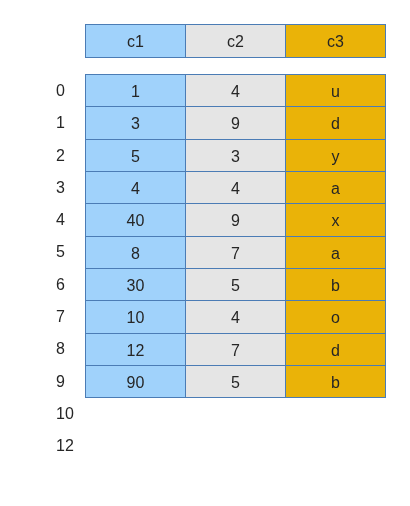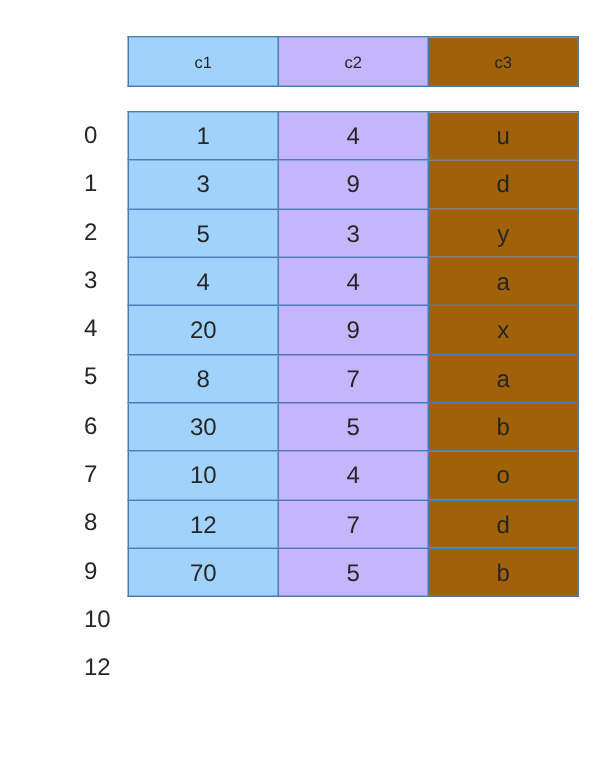--- a/index.html
+++ b/index.html
@@ -5,33 +5,33 @@
 <style>
   html,body{margin:0;padding:0;}
   body{width:410px;height:506px;background:#ffffff;
        font-family:"Liberation Sans",sans-serif;overflow:hidden;
        -webkit-font-smoothing:antialiased;}
   #stage{position:relative;width:410px;height:506px;background:#ffffff;filter:opacity(1);}
 
   
   .headtable{position:absolute;left:85px;top:24px;border-collapse:collapse;}
   .headtable td{width:99px;height:32px;padding:0;text-align:center;
-      font-size:11px;color:#262626;border:1px solid #4b7cb5;line-height:32px;}
+      font-size:16px;color:#262626;border:1px solid #4b7cb5;line-height:32px;}
 
   
   .bodytable{position:absolute;left:85px;top:74px;border-collapse:collapse;}
   .bodytable td{width:99px;height:31.31px;padding:0;text-align:center;
       font-size:16px;color:#262626;border:1px solid #4b7cb5;line-height:31.31px;}
 
   .txt{position:relative;top:1px;}
 
   
   .c1{background:#a0d2fb;}
-  .c2{background:#c4b5fd;}
-  .c3{background:#a16207;margin-top:40px;}
+  .c2{background:#e5e5e5;}
+  .c3{background:#eab308;margin-top:40px;}
 
   
   .idxcol{position:absolute;left:56px;top:74px;width:40px;}
   .idxcell{height:32.31px;line-height:32.31px;text-align:left;
       font-size:16px;color:#262626;}
 </style>
 </head>
 <body>
 
 <div id="stage">
@@ -77,21 +77,21 @@
           <td class="c1"><span class="txt">5</span></td>
           <td class="c2"><span class="txt">3</span></td>
           <td class="c3"><span class="txt">y</span></td>
         </tr>
         <tr>
           <td class="c1"><span class="txt">4</span></td>
           <td class="c2"><span class="txt">4</span></td>
           <td class="c3"><span class="txt">a</span></td>
         </tr>
         <tr>
-          <td class="c1"><span class="txt">20</span></td>
+          <td class="c1"><span class="txt">40</span></td>
           <td class="c2"><span class="txt">9</span></td>
           <td class="c3"><span class="txt">x</span></td>
         </tr>
         <tr>
           <td class="c1"><span class="txt">8</span></td>
           <td class="c2"><span class="txt">7</span></td>
           <td class="c3"><span class="txt">a</span></td>
         </tr>
         <tr>
           <td class="c1"><span class="txt">30</span></td>
@@ -102,20 +102,20 @@
           <td class="c1"><span class="txt">10</span></td>
           <td class="c2"><span class="txt">4</span></td>
           <td class="c3"><span class="txt">o</span></td>
         </tr>
         <tr>
           <td class="c1"><span class="txt">12</span></td>
           <td class="c2"><span class="txt">7</span></td>
           <td class="c3"><span class="txt">d</span></td>
         </tr>
         <tr>
-          <td class="c1"><span class="txt">70</span></td>
+          <td class="c1"><span class="txt">90</span></td>
           <td class="c2"><span class="txt">5</span></td>
           <td class="c3"><span class="txt">b</span></td>
         </tr>
     </tbody>
   </table>
 
 </div>
 
 </body></html>

